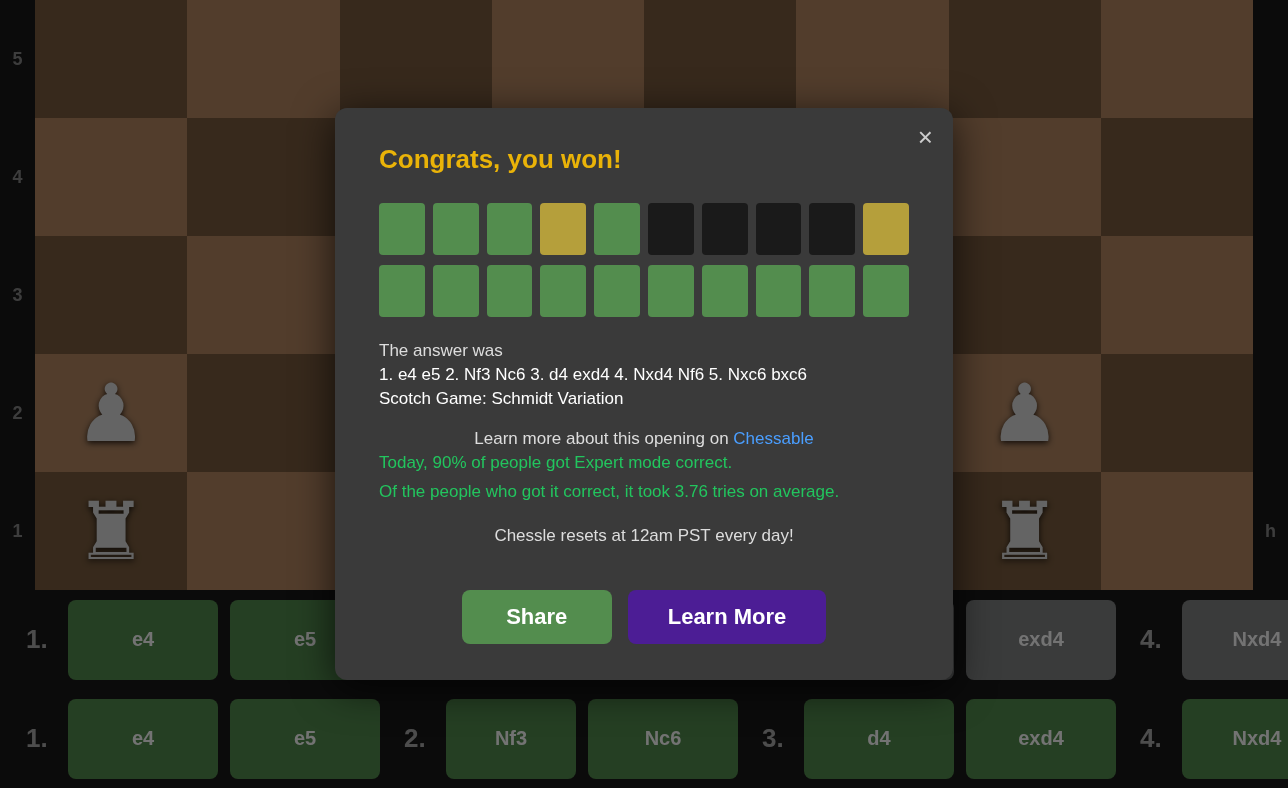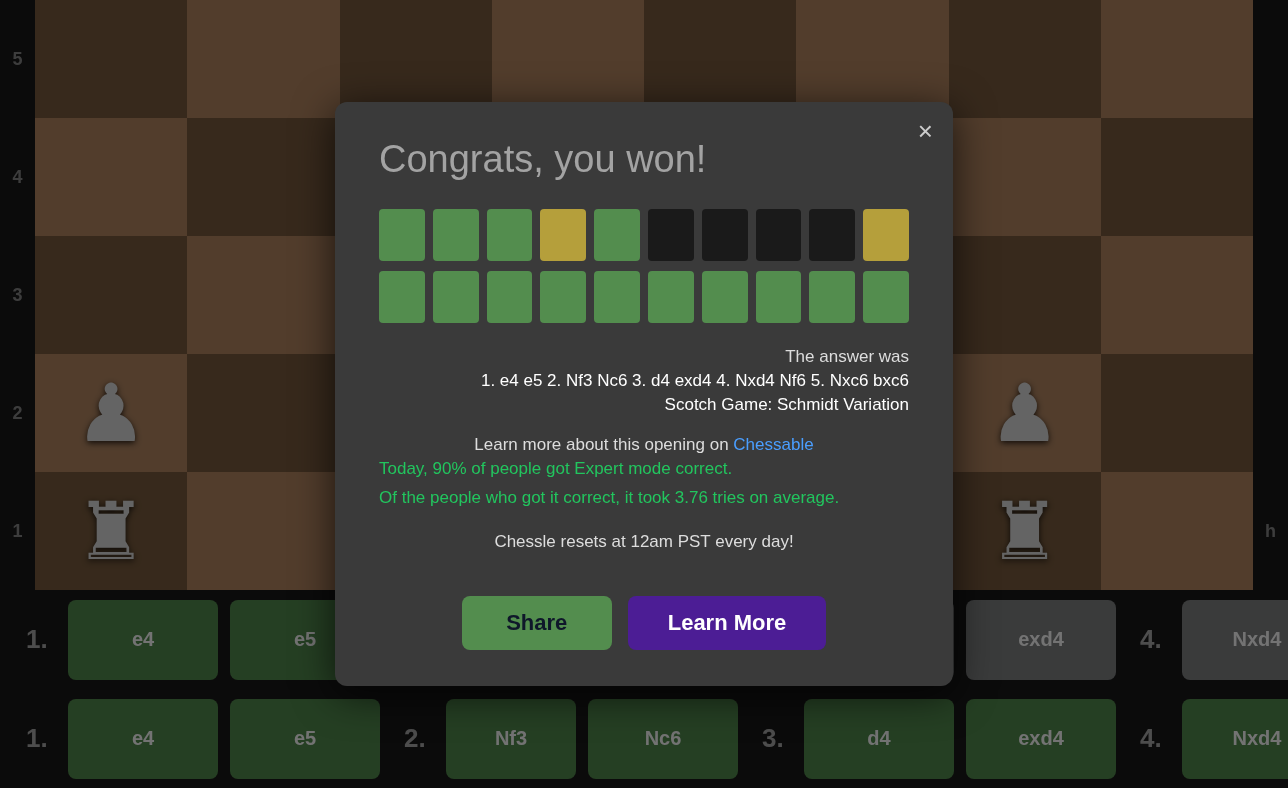--- a/index.html
+++ b/index.html
@@ -76,24 +76,24 @@
       top: 16px; right: 20px;
       background: none;
       border: none;
       color: #ccc;
       font-size: 26px;
       cursor: pointer;
       line-height: 1;
     }
 
     .dialog-title {
-      font-size: 38px;
-      font-weight: normal;
+      font-size: 26px;
+      font-weight: bold;
       margin-bottom: 28px;
-      color: #a3a3a3;
+      color: #eab308;
     }
 
     .tiles-grid {
       display: flex;
       flex-direction: column;
       gap: 10px;
       margin-bottom: 24px;
     }
 
     .tiles-row {
@@ -106,21 +106,21 @@
       height: 52px;
       border-radius: 4px;
       display: inline-block;
     }
 
     .tile.green { background: #538d4e; }
     .tile.gold { background: #b59f3b; }
     .tile.black { background: #1a1a1a; }
 
     .answer-section {
-      text-align: right;
+      text-align: left;
       margin-bottom: 20px;
     }
 
     .answer-label {
       font-size: 17px;
       color: #ddd;
       margin-bottom: 4px;
     }
 
     .answer-moves {
@@ -162,21 +162,21 @@
     }
 
     .dialog-buttons {
       display: flex;
       gap: 16px;
       justify-content: center;
     }
 
     .btn-share {
       background: #538d4e;
-      color: #0f172a;
+      color: #ffffff;
       border: none;
       border-radius: 8px;
       font-size: 22px;
       font-weight: bold;
       padding: 14px 40px;
       cursor: pointer;
       min-width: 150px;
     }
 
     .btn-learn {

